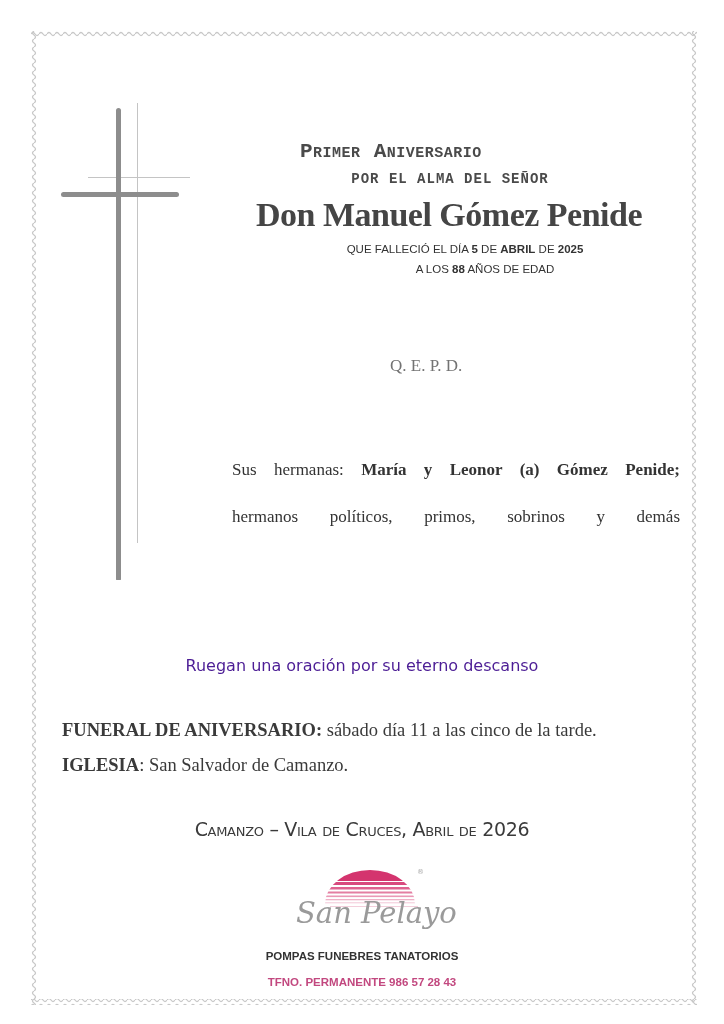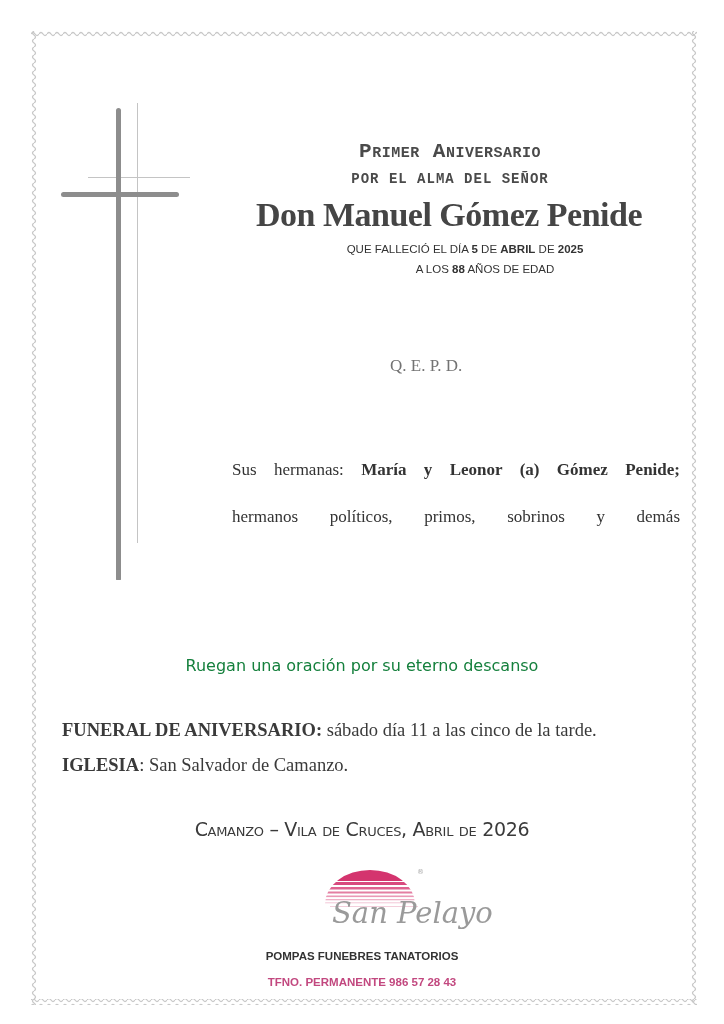--- a/index.html
+++ b/index.html
@@ -8,21 +8,21 @@
     color: #3a3a3a;
   }
   .page { position: absolute; left: 0; top: 0; width: 724px; height: 1024px; }
   .border { position: absolute; left: 31px; top: 31px; width: 666px; height: 974px; }
   .abs { position: absolute; }
 
   .cross-bar { position: absolute; background: #8d8d8d; border-radius: 3px; }
   .cross-thin { position: absolute; background: #c4c4c4; }
 
   .hdr-title {
-    left: 300px; top: 140px; width: 300px; text-align: center;
+    left: 300px; top: 140px; width: 300px; text-align: left;
     font-family: "Liberation Mono", "DejaVu Sans Mono", monospace;
     font-weight: bold; font-variant: small-caps; font-size: 21px; color: #4a4a4a; letter-spacing: 0.5px;
   }
   .hdr-sub {
     left: 300px; top: 171px; width: 300px; text-align: center;
     font-family: "Liberation Mono", "DejaVu Sans Mono", monospace;
     font-weight: bold; font-size: 14px; color: #4a4a4a; letter-spacing: 1px;
   }
   .name {
     left: 225px; top: 196px; width: 448px; text-align: center;
@@ -41,36 +41,36 @@
   .family {
     left: 220px; top: 446px; width: 448px;
     font-family: "Liberation Serif", "DejaVu Serif", serif; font-size: 17px; color: #333;
     line-height: 47px; text-align: justify; text-align-last: left; margin-left: 12px;
   }
   .family .line1 { display: block; text-align: justify; text-align-last: justify; }
   .family .line2 { display: block; text-align: justify; text-align-last: justify; }
   .family .line3 { display: block; }
   .pray {
     left: 110px; top: 656px; width: 504px; text-align: center;
-    font-family: "DejaVu Sans", "Liberation Sans", sans-serif; font-size: 16px; color: #15803d;
+    font-family: "DejaVu Sans", "Liberation Sans", sans-serif; font-size: 16px; color: #4c1d95;
   }
   .funeral {
     left: 62px; font-family: "Liberation Serif", "DejaVu Serif", serif; font-size: 18.5px; color: #3a3a3a;
     white-space: nowrap;
   }
   .funeral b { font-weight: bold; }
   .place {
     left: 110px; top: 818px; width: 504px; text-align: center;
     font-family: "DejaVu Sans", "Liberation Sans", sans-serif; font-variant: small-caps;
     font-size: 19px; color: #3a3a3a; letter-spacing: -0.3px;
   }
   .logo { left: 290px; top: 864px; width: 150px; height: 84px; }
   .logo-text {
     position: absolute; left: 6px; top: 32px; font-family: "DejaVu Serif", "Liberation Serif", serif;
-    font-style: italic; font-size: 29px; color: #9a9a9a; letter-spacing: 0px; white-space: nowrap; margin-left: 36px;
+    font-style: italic; font-size: 29px; color: #9a9a9a; letter-spacing: 0px; white-space: nowrap;
   }
   .logo-reg { position: absolute; left: 127px; top: 4px; font-family: "DejaVu Sans", sans-serif; font-size: 7px; color: #aaa; }
   .pompas {
     left: 200px; top: 950px; width: 324px; text-align: center;
     font-family: "Liberation Sans", "DejaVu Sans", sans-serif; font-weight: bold; font-size: 11.5px; color: #333;
   }
   .tfno {
     left: 200px; top: 976px; width: 324px; text-align: center;
     font-family: "Liberation Sans", "DejaVu Sans", sans-serif; font-weight: bold; font-size: 11.5px; color: #c2487f;
   }

